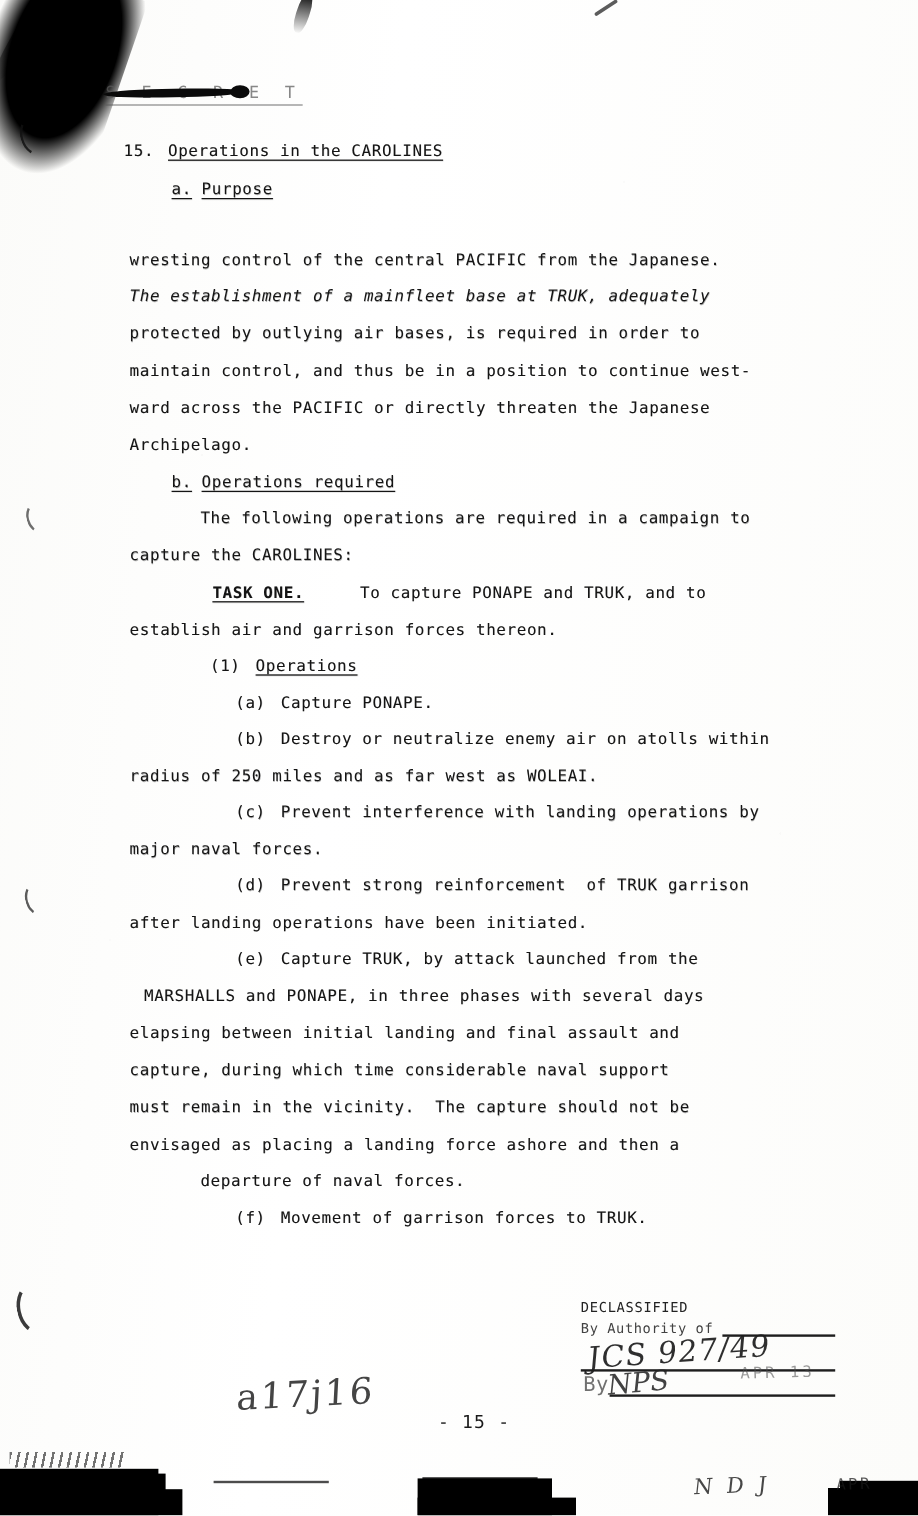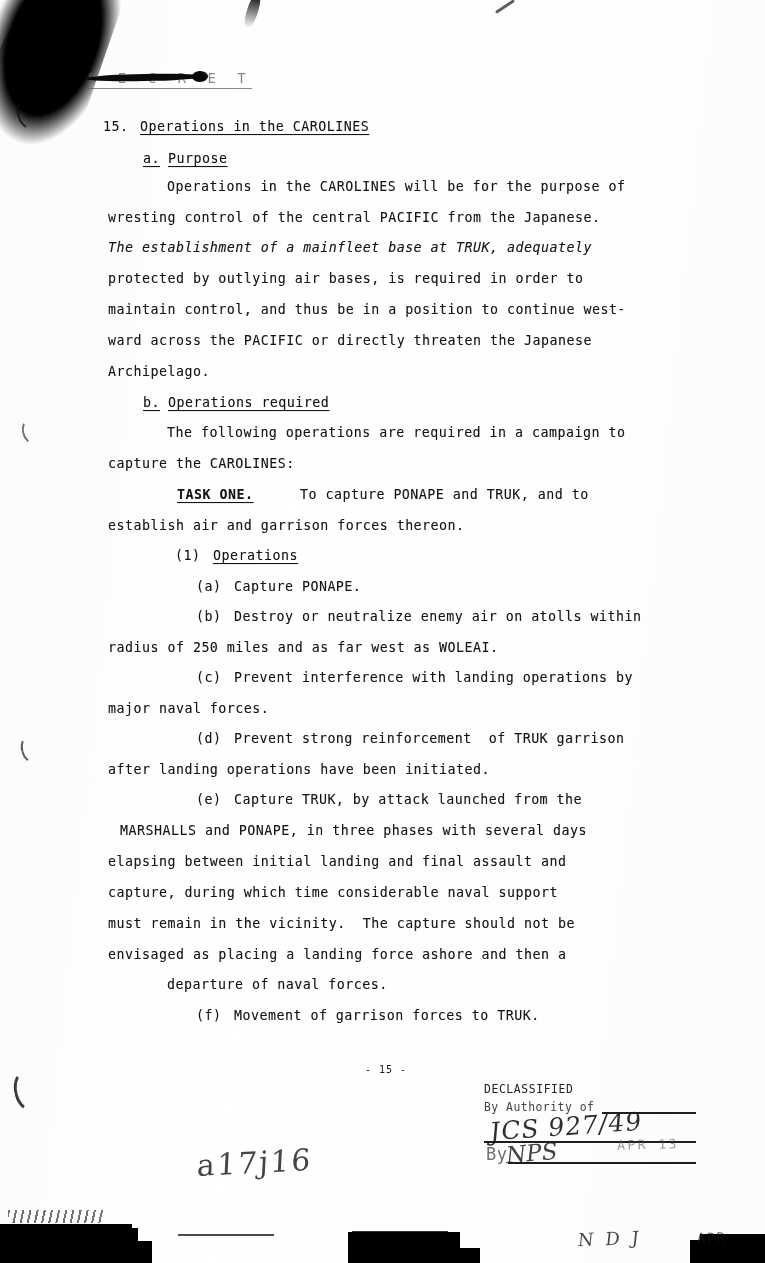--- a/index.html
+++ b/index.html
@@ -76,22 +76,22 @@
     width: 16px;
     height: 11px;
     background: #0a0a0a;
     border-radius: 50%;
   }
 
   
   #page-number {
     position: absolute;
     left: 365px;
-    top: 1064px;
-    font-size: 10px;
+    top: 1176px;
+    font-size: 15px;
     letter-spacing: 1px;
   }
 
   
   #hand-annotation {
     position: absolute;
     left: 197px;
     top: 1145px;
     font-family: "DejaVu Serif", "Liberation Serif", serif;
     font-size: 30px;
@@ -298,21 +298,20 @@
 
   <div id="secret-header">S E C R E T</div>
   <div id="secret-strike"></div>
 
   <div class="typed" style="left:103px; top:120px;">15.</div>
   <div class="typed u" style="left:140px; top:120px;text-decoration:underline;">Operations in the CAROLINES</div>
 
   <div class="typed u" style="left:143px; top:152px;">a.</div>
   <div class="typed u" style="left:168px; top:152px;">Purpose</div>
 
-  <div class="typed" style="left:167px; top:180px;">Operations in the CAROLINES will be for the purpose of</div>
   <div class="typed" style="left:108px; top:211px;">wresting control of the central PACIFIC from the Japanese.</div>
   <div class="typed" style="left:108px; top:241px;font-style:italic;">The establishment of a mainfleet base at TRUK, adequately</div>
   <div class="typed" style="left:108px; top:272px;">protected by outlying air bases, is required in order to</div>
   <div class="typed" style="left:108px; top:303px;">maintain control, and thus be in a position to continue west-</div>
   <div class="typed" style="left:108px; top:334px;">ward across the PACIFIC or directly threaten the Japanese</div>
   <div class="typed" style="left:108px; top:365px;">Archipelago.</div>
 
   <div class="typed u" style="left:143px; top:396px;">b.</div>
   <div class="typed u" style="left:168px; top:396px;">Operations required</div>
 

